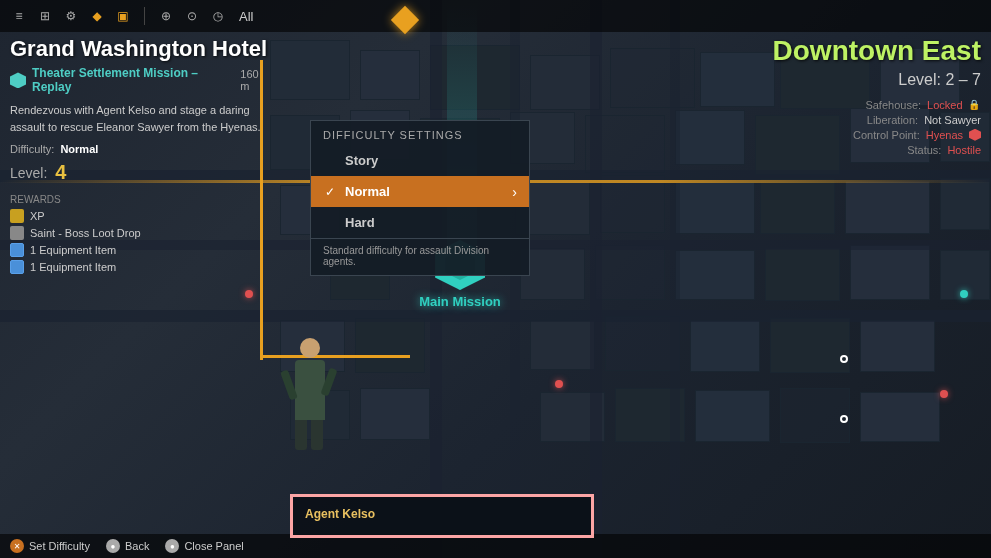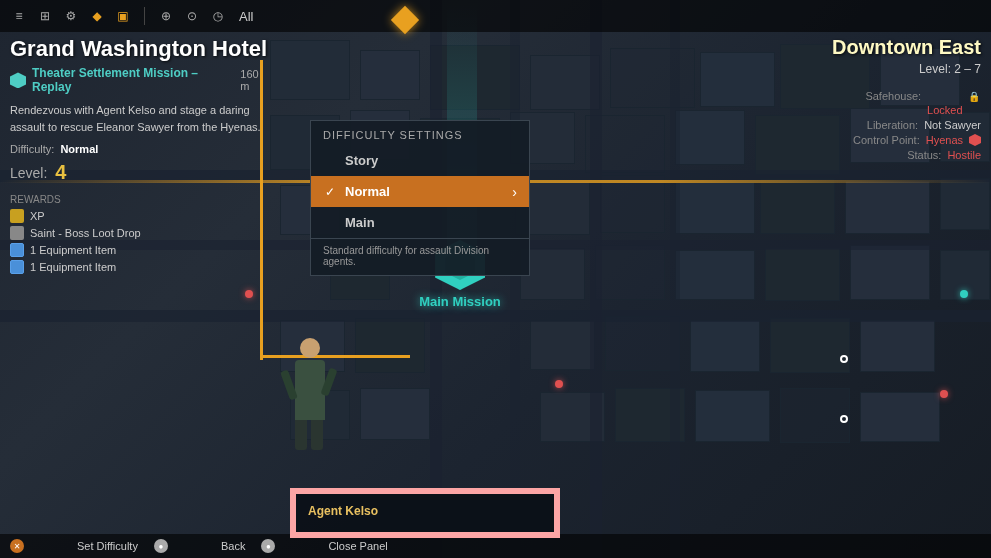--- a/index.html
+++ b/index.html
@@ -251,32 +251,32 @@
     #right-panel {
       position: absolute;
       top: 36px;
       right: 10px;
       width: 220px;
       z-index: 100;
       text-align: right;
     }
 
     #area-name {
-      color: #fef9c3;
-      font-size: 20px;
+      color: #bef264;
+      font-size: 28px;
       font-weight: bold;
       text-shadow: 1px 1px 3px rgba(0,0,0,0.8);
       line-height: 1.1;
       margin-bottom: 4px;
     }
 
     #area-level {
       color: #aaaaaa;
-      font-size: 12px;
-      margin-bottom: 0;
+      font-size: 16px;
+      margin-bottom: 10px;
     }
 
     #area-level span {
       color: #cccccc;
     }
 
     .area-stat {
       display: flex;
       justify-content: flex-end;
       align-items: center;
@@ -287,21 +287,21 @@
     .area-stat-label {
       color: #888888;
       font-size: 11px;
     }
 
     .area-stat-value {
       color: #cccccc;
       font-size: 11px;
     }
 
-    .area-stat-value.locked { color: #e05050; margin-top: 28px; }
+    .area-stat-value.locked { color: #e05050; }
     .area-stat-value.not-started { color: #cccccc; }
     .area-stat-value.hostile { color: #e05050; }
     .area-stat-value.hyenas { color: #e05050; }
 
     .lock-icon {
       font-size: 10px;
       color: #e05050;
     }
 
     .faction-icon {
@@ -411,23 +411,23 @@
       background: #c8a070;
       border-radius: 50%;
       margin: 0 auto 2px;
     }
 
     
     #agent-dialog {
       position: absolute;
       bottom: 20px;
       left: 290px;
-      width: 270px;
+      width: 304px;
       background: rgba(10, 15, 22, 0.9);
-      border: 6px solid #fca5a5;
+      border: 3px solid #fca5a5;
       padding: 10px 12px;
       z-index: 200;
     }
 
     #agent-name {
       color: #e8c060;
       font-size: 12px;
       font-weight: bold;
       margin-bottom: 4px;
     }
@@ -470,21 +470,20 @@
       font-size: 8px;
       color: #fff;
     }
 
     .btn-icon.orange { background: #c87020; }
     .btn-icon.white { background: #aaa; }
 
     .btn-label {
       color: #cccccc;
       font-size: 11px;
-      margin-left: 48px;
     }
 
     
     .map-dot {
       position: absolute;
       border-radius: 50%;
       z-index: 60;
     }
 
     .map-dot.red {
@@ -703,21 +702,21 @@
   </div>
 
   <div class="diff-option selected">
     <div class="diff-check">✓</div>
     <span class="diff-name">Normal</span>
     <span class="diff-chevron">›</span>
   </div>
 
   <div class="diff-option">
     <div class="diff-check"></div>
-    <span class="diff-name">Main</span>
+    <span class="diff-name">Hard</span>
   </div>
 
   <div id="diff-description">Standard difficulty for assault Division agents.</div>
 </div>
 
 <div id="right-panel">
   <div id="area-name">Downtown East</div>
   <div id="area-level">
     <span>Level: </span><span>2 – 7</span>
   </div>

